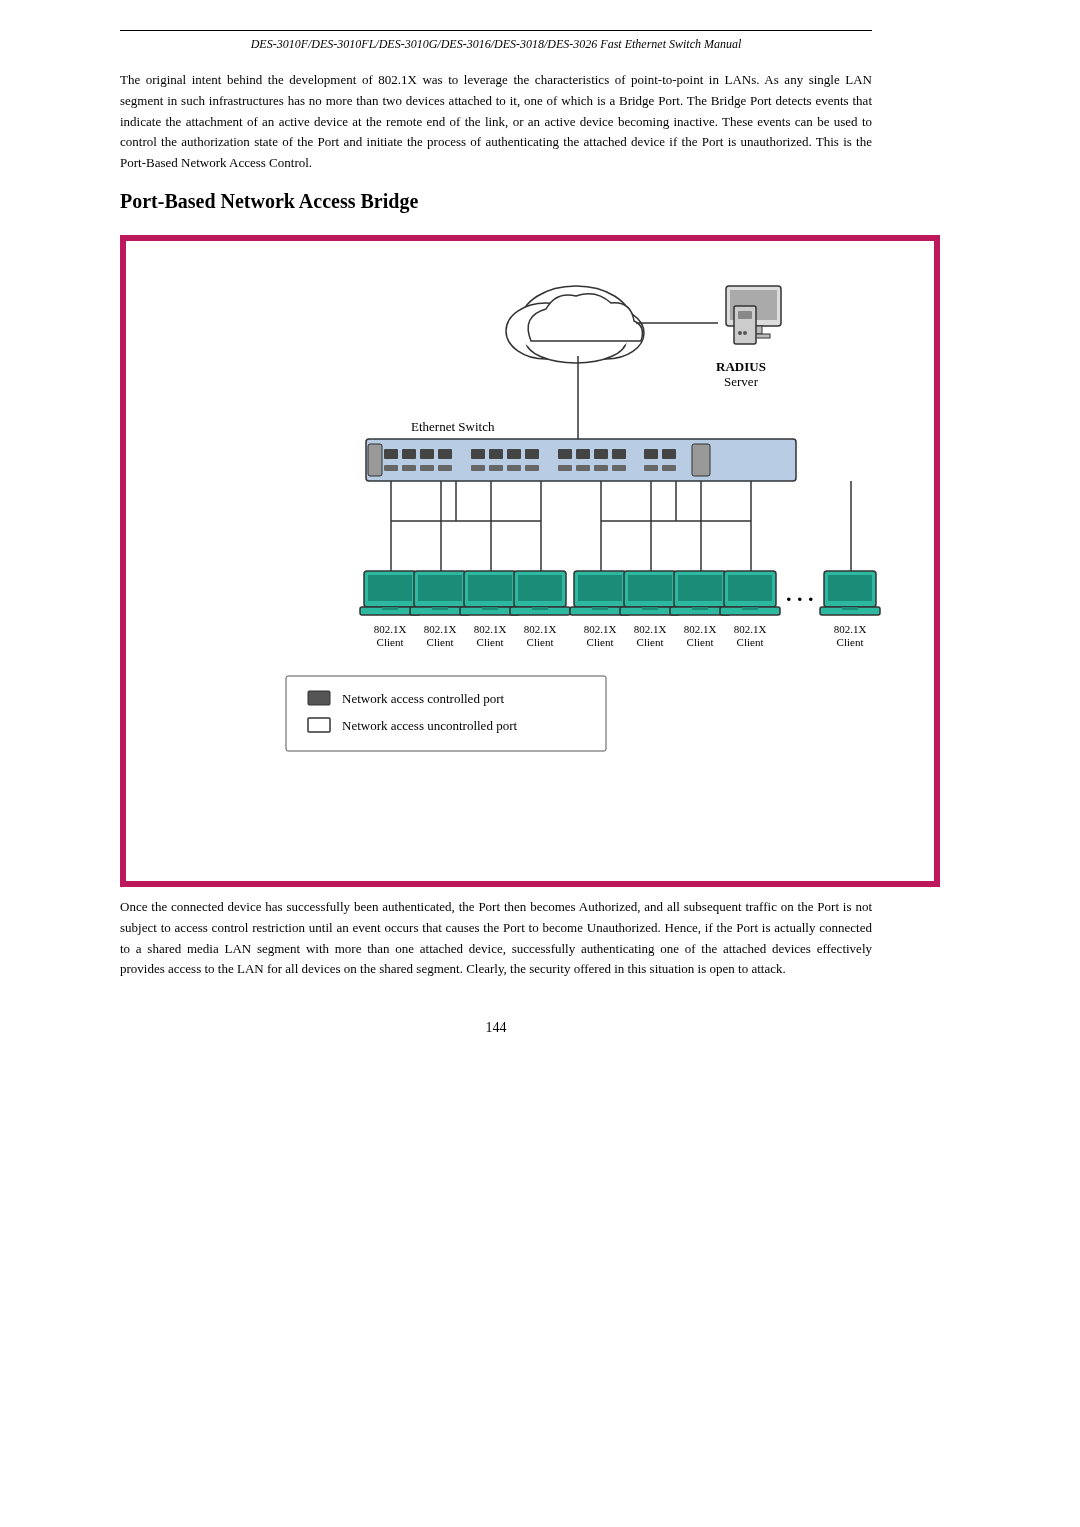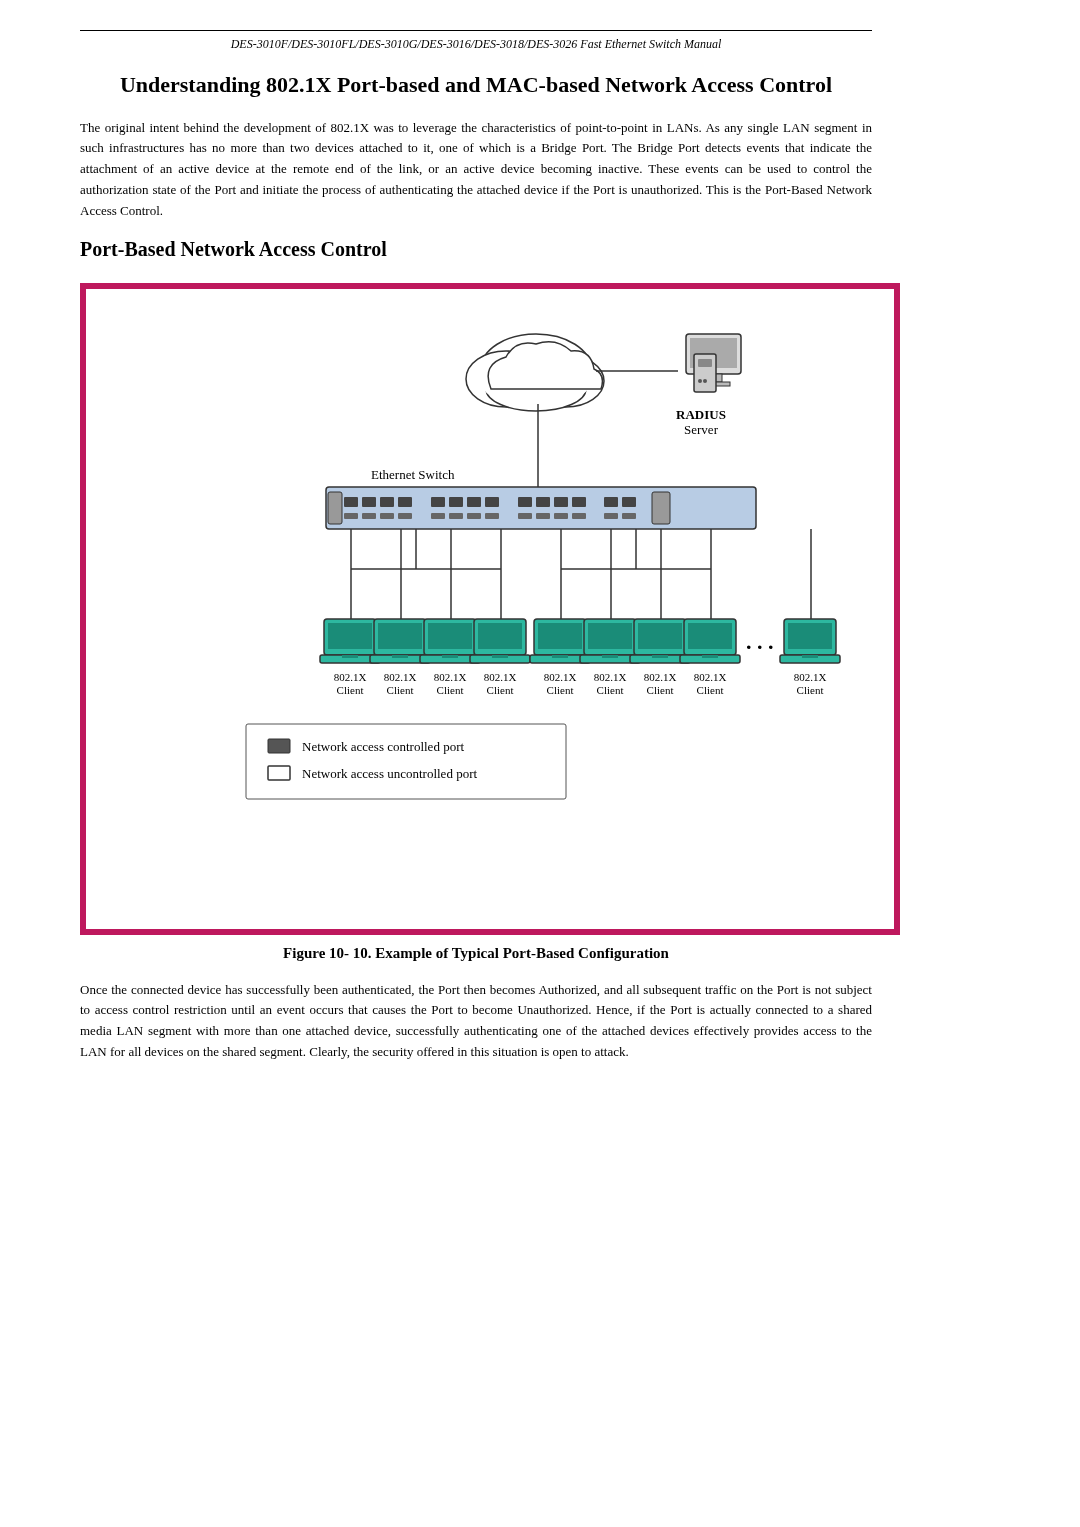--- a/index.html
+++ b/index.html
@@ -8,21 +8,21 @@
       font-family: Times New Roman, Times, serif;
       font-size: 15px;
       color: #000;
       width: 1080px;
       min-height: 1527px;
       padding: 0;
     }
     .page {
       width: 952px;
       min-height: 1527px;
-      padding: 30px 80px 60px 80px;
+      padding: 30px 80px 60px 120px;
       position: relative;
     }
     .header-line {
       border-top: 1px solid #000;
       margin-bottom: 6px;
     }
     .header-text {
       font-size: 12px;
       font-style: italic;
       text-align: center;
@@ -74,25 +74,24 @@
       margin: 0 auto;
     }
   </style>
 </head>
 <body>
 
 <div class="page">
   <div class="header-line"></div>
   <div class="header-text">DES-3010F/DES-3010FL/DES-3010G/DES-3016/DES-3018/DES-3026 Fast Ethernet Switch Manual</div>
 
-  <h1 class="main-title">Understanding 802.1X Port-based and MAC-based Network Access Control</h1>
 
   <p class="body-text">The original intent behind the development of 802.1X was to leverage the characteristics of point-to-point in LANs. As any single LAN segment in such infrastructures has no more than two devices attached to it, one of which is a Bridge Port. The Bridge Port detects events that indicate the attachment of an active device at the remote end of the link, or an active device becoming inactive. These events can be used to control the authorization state of the Port and initiate the process of authenticating the attached device if the Port is unauthorized. This is the Port-Based Network Access Control.</p>
 
-  <h2 class="section-title">Port-Based Network Access Control</h2>
+  <h2 class="section-title">Port-Based Network Access Bridge</h2>
 
   <div class="diagram-container">
     <svg class="diagram-svg" width="780" height="600" viewBox="0 0 780 600">
 
       <g>
         <ellipse cx="430" cy="60" rx="55" ry="35" fill="white" stroke="#333" stroke-width="1.5"></ellipse>
         <ellipse cx="400" cy="70" rx="40" ry="28" fill="white" stroke="#333" stroke-width="1.5"></ellipse>
         <ellipse cx="460" cy="72" rx="38" ry="26" fill="white" stroke="#333" stroke-width="1.5"></ellipse>
         <ellipse cx="430" cy="80" rx="50" ry="22" fill="white" stroke="#333" stroke-width="1.5"></ellipse>
 
@@ -269,17 +268,17 @@
 
       <rect x="162" y="430" width="22" height="14" rx="1" fill="#555" stroke="#333" stroke-width="1"></rect>
       <text x="196" y="442" font-size="13">Network access controlled port</text>
 
       <rect x="162" y="457" width="22" height="14" rx="1" fill="white" stroke="#333" stroke-width="1.5"></rect>
       <text x="196" y="469" font-size="13">Network access uncontrolled port</text>
 
     </svg>
   </div>
 
-  <p class="figure-caption">Figure 10- 10. Example of Typical Port-Based Configuration</p>
 
   <p class="body-text">Once the connected device has successfully been authenticated, the Port then becomes Authorized, and all subsequent traffic on the Port is not subject to access control restriction until an event occurs that causes the Port to become Unauthorized. Hence, if the Port is actually connected to a shared media LAN segment with more than one attached device, successfully authenticating one of the attached devices effectively provides access to the LAN for all devices on the shared segment. Clearly, the security offered in this situation is open to attack.</p>
 
+  <div class="page-number">144</div>
 </div>
 
 </body></html>

